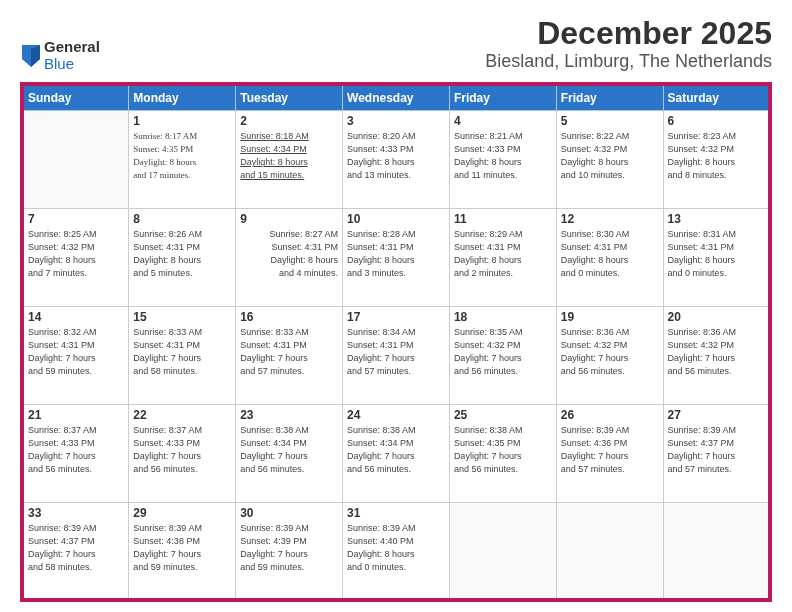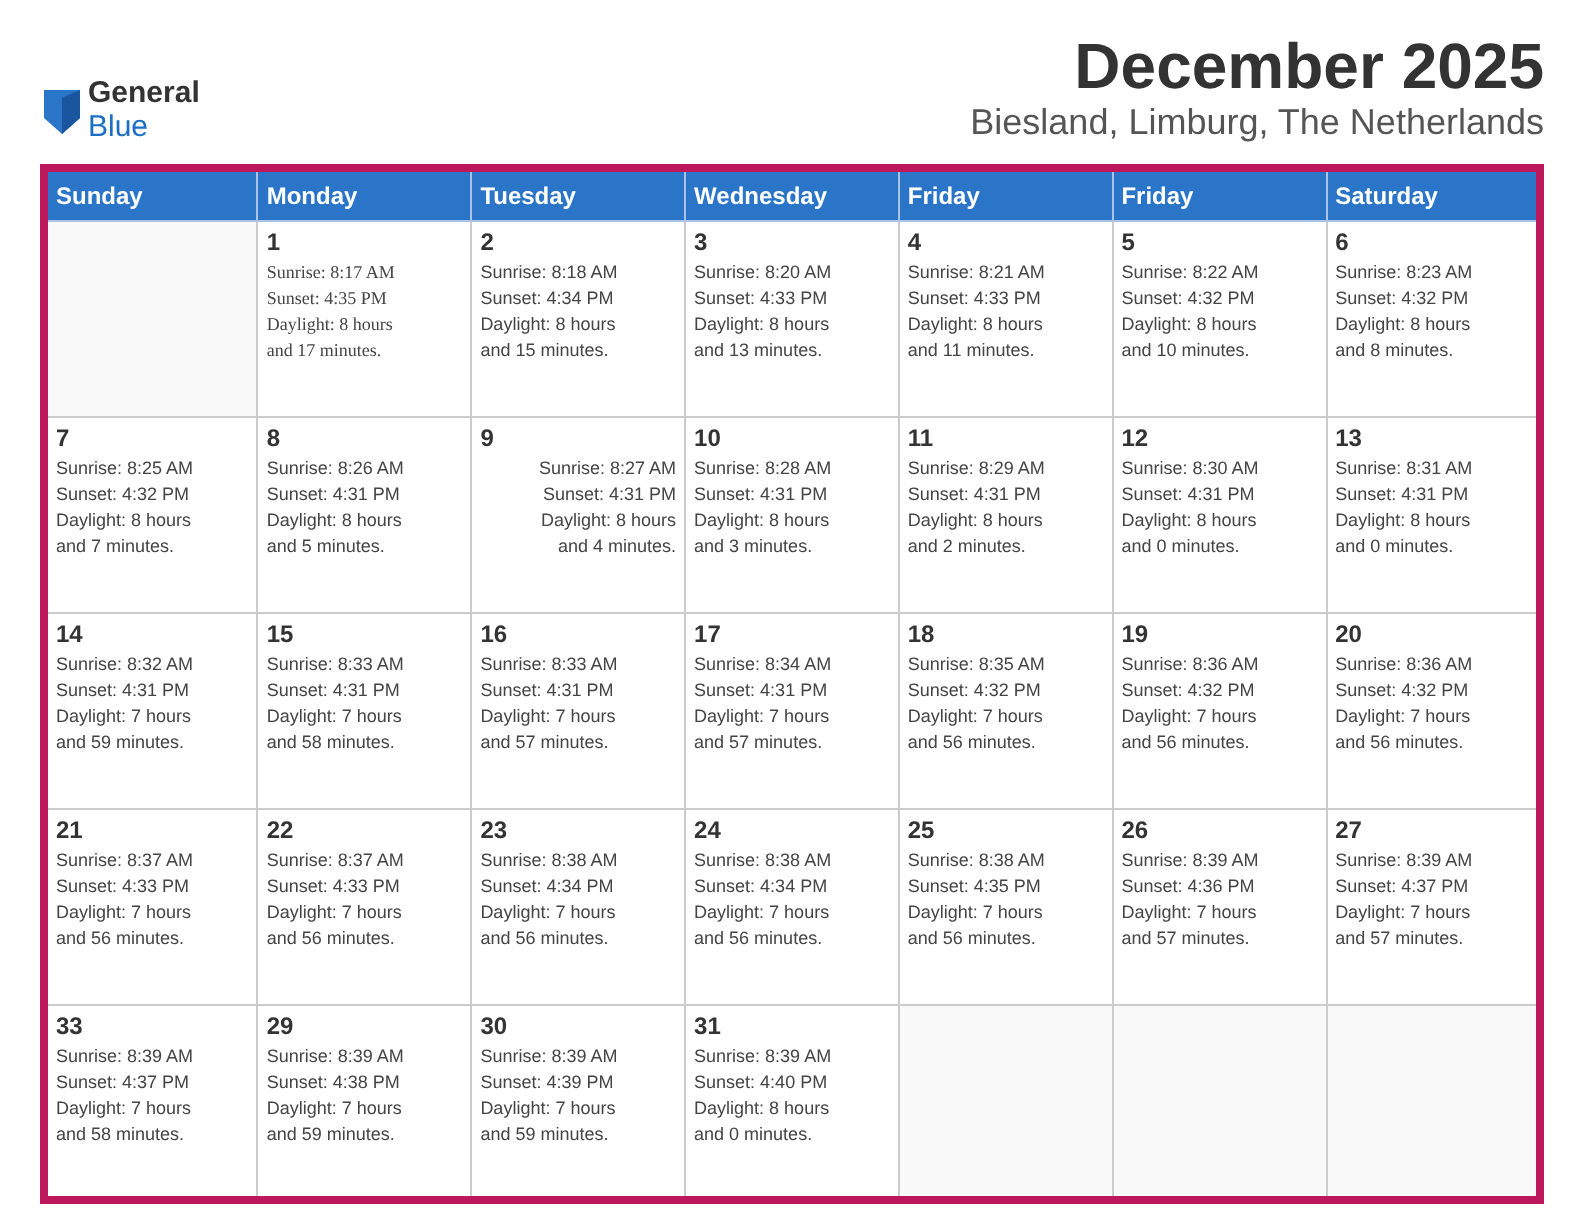--- a/index.html
+++ b/index.html
@@ -139,21 +139,21 @@
           <td class="empty-cell"></td>
           <td>
             <span class="day-number">1</span>
             <div class="day-info" style="white-space: pre-line; font-family: Liberation Serif, serif;">Sunrise: 8:17 AM
 Sunset: 4:35 PM
 Daylight: 8 hours
 and 17 minutes.</div>
           </td>
           <td>
             <span class="day-number">2</span>
-            <div class="day-info" style="white-space: pre-line;">Sunrise: 8:18 AM
+            <div class="day-info" style="white-space: pre-line; text-decoration: underline;">Sunrise: 8:18 AM
 Sunset: 4:34 PM
 Daylight: 8 hours
 and 15 minutes.</div>
           </td>
           <td>
             <span class="day-number">3</span>
             <div class="day-info" style="white-space: pre-line;">Sunrise: 8:20 AM
 Sunset: 4:33 PM
 Daylight: 8 hours
 and 13 minutes.</div>

